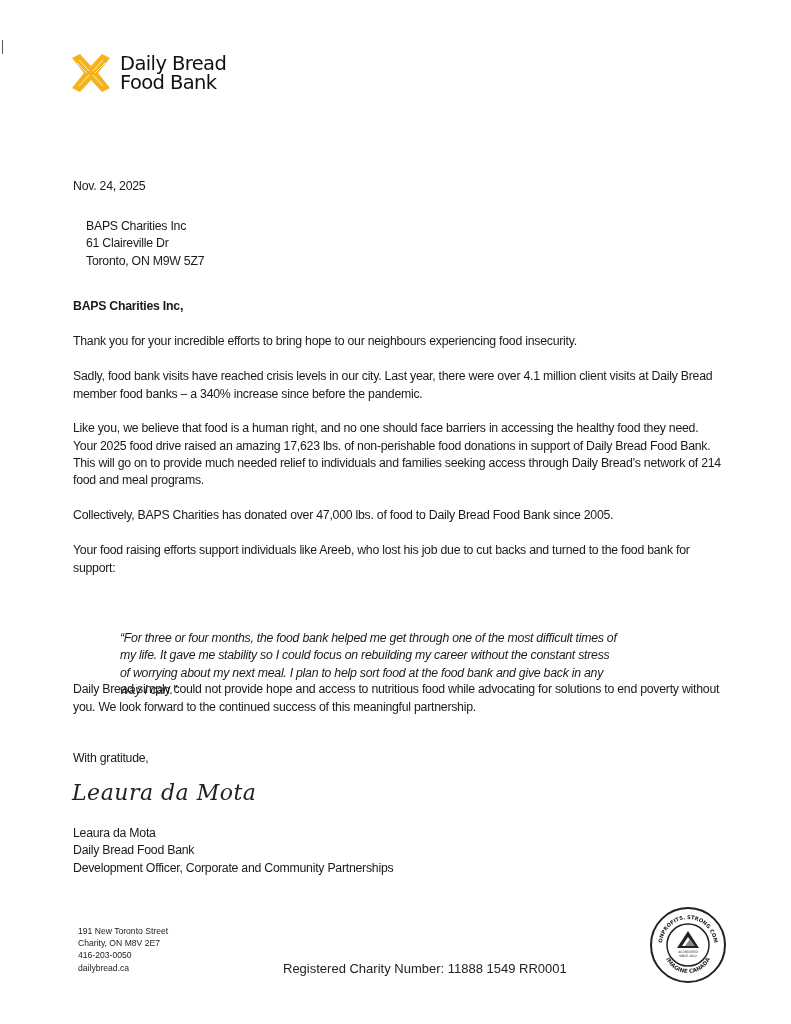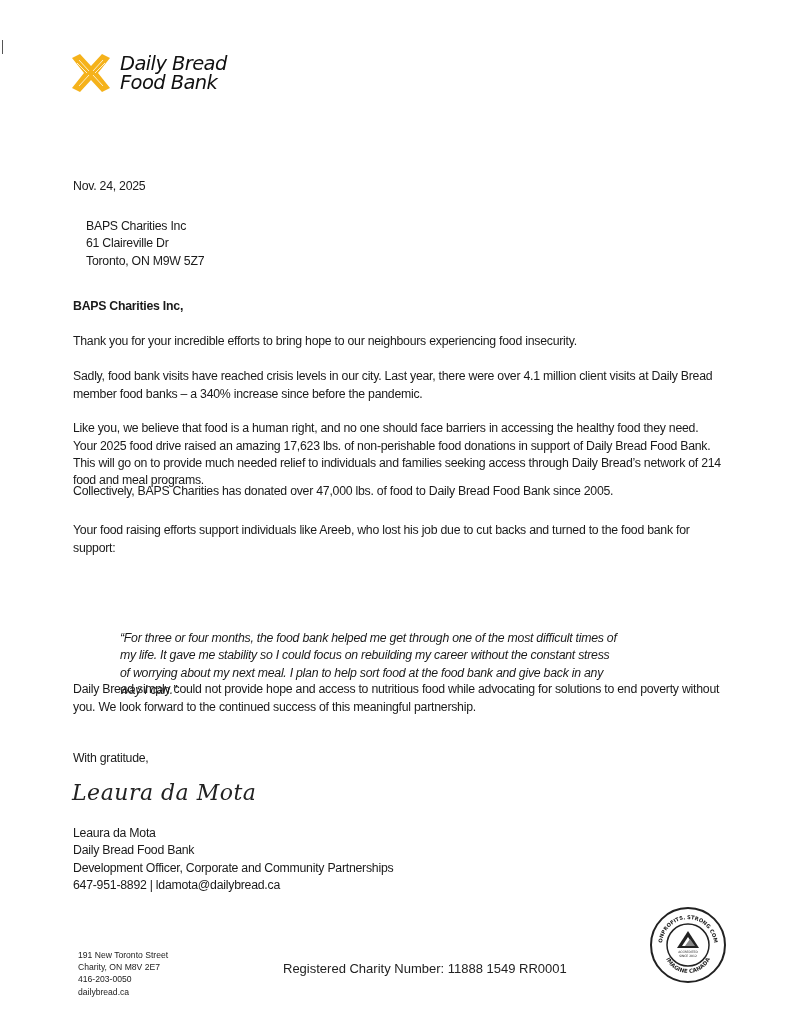--- a/index.html
+++ b/index.html
@@ -1,38 +1,38 @@
 <!DOCTYPE html>
 <html><head>
 <meta charset="utf-8">
 <style>
   html, body { margin: 0; padding: 0; background: #ffffff; }
   body { width: 791px; height: 1024px; position: relative; overflow: hidden;
          font-family: "Liberation Sans", sans-serif; color: #1a1a1a; }
   .edge-mark { position: absolute; left: 2px; top: 40px; width: 1px; height: 14px; background: #555; }
-  .logo { position: absolute; left: 70px; top: 52px; display: flex; align-items: center; font-style: italic; }
+  .logo { position: absolute; left: 70px; top: 52px; display: flex; align-items: center; }
   .logo-mark { width: 42px; height: 42px; margin-right: 8px; }
   .logo-text { font-family: "DejaVu Sans", sans-serif; font-size: 19.5px; line-height: 19px;
                color: #111; letter-spacing: -0.6px; }
   .date { position: absolute; left: 73px; top: 166px; }
   .addr { position: absolute; left: 86px; top: 218px; }
   .salute { position: absolute; left: 73px; top: 286px; font-weight: bold; }
   .p1 { position: absolute; left: 73px; top: 321px; }
   .p2 { position: absolute; left: 73px; top: 356px; width: 650px; }
   .p3 { position: absolute; left: 73px; top: 408px; width: 650px; }
-  .p4 { position: absolute; left: 73px; top: 471px; }
-  .p5 { position: absolute; left: 73px; top: 510px; width: 630px; }
+  .p4 { position: absolute; left: 73px; top: 495px; }
+  .p5 { position: absolute; left: 73px; top: 530px; width: 630px; }
   .quote { position: absolute; left: 120px; top: 606px; width: 500px; font-style: italic; margin-top: 24px; }
   .p6 { position: absolute; left: 73px; top: 669px; width: 650px; }
   .closing { position: absolute; left: 73px; top: 738px; }
   .signature { position: absolute; left: 72px; top: 780px; font-family: "DejaVu Serif", serif;
                font-style: italic; font-size: 22px; color: #222; letter-spacing: 0.5px; }
   .sigblock { position: absolute; left: 73px; top: 825px; }
   .blk { font-size: 12.3px; line-height: 17.3px; letter-spacing: -0.25px; }
-  .footer-addr { position: absolute; left: 78px; top: 925px; font-size: 8.6px; line-height: 12.2px; color: #222; margin-top: 24px; }
+  .footer-addr { position: absolute; left: 78px; top: 925px; font-size: 8.6px; line-height: 12.2px; color: #222; }
   .footer-reg { position: absolute; left: 283px; top: 961px; font-size: 13px; color: #222; }
   .seal { position: absolute; left: 649px; top: 906px; width: 78px; height: 78px; }
   b { font-weight: normal; }
 </style>
 </head>
 <body>
 
 <div class="edge-mark"></div>
 
 <div class="logo">
@@ -74,21 +74,20 @@
 <p class="blk p6">Daily Bread simply could not provide hope and access to nutritious food while advocating for solutions to end poverty without you. We look forward to the continued success of this meaningful partnership.</p>
 
 <p class="blk closing">With gratitude,</p>
 
 <div class="signature">Leaura da Mota</div>
 
 <div class="blk sigblock">
   <div>Leaura da Mota</div>
   <div>Daily Bread Food Bank</div>
   <div>Development Officer, Corporate and Community Partnerships</div>
-  <div>647-951-8892 | ldamota@dailybread.ca</div>
 </div>
 
 <div class="footer-addr">
   <div>191 New Toronto Street</div>
   <div>Charity, ON M8V 2E7</div>
   <div>416-203-0050</div>
   <div>dailybread.ca</div>
 </div>
 
 <div class="footer-reg">Registered Charity Number: 11888 1549 RR0001</div>

